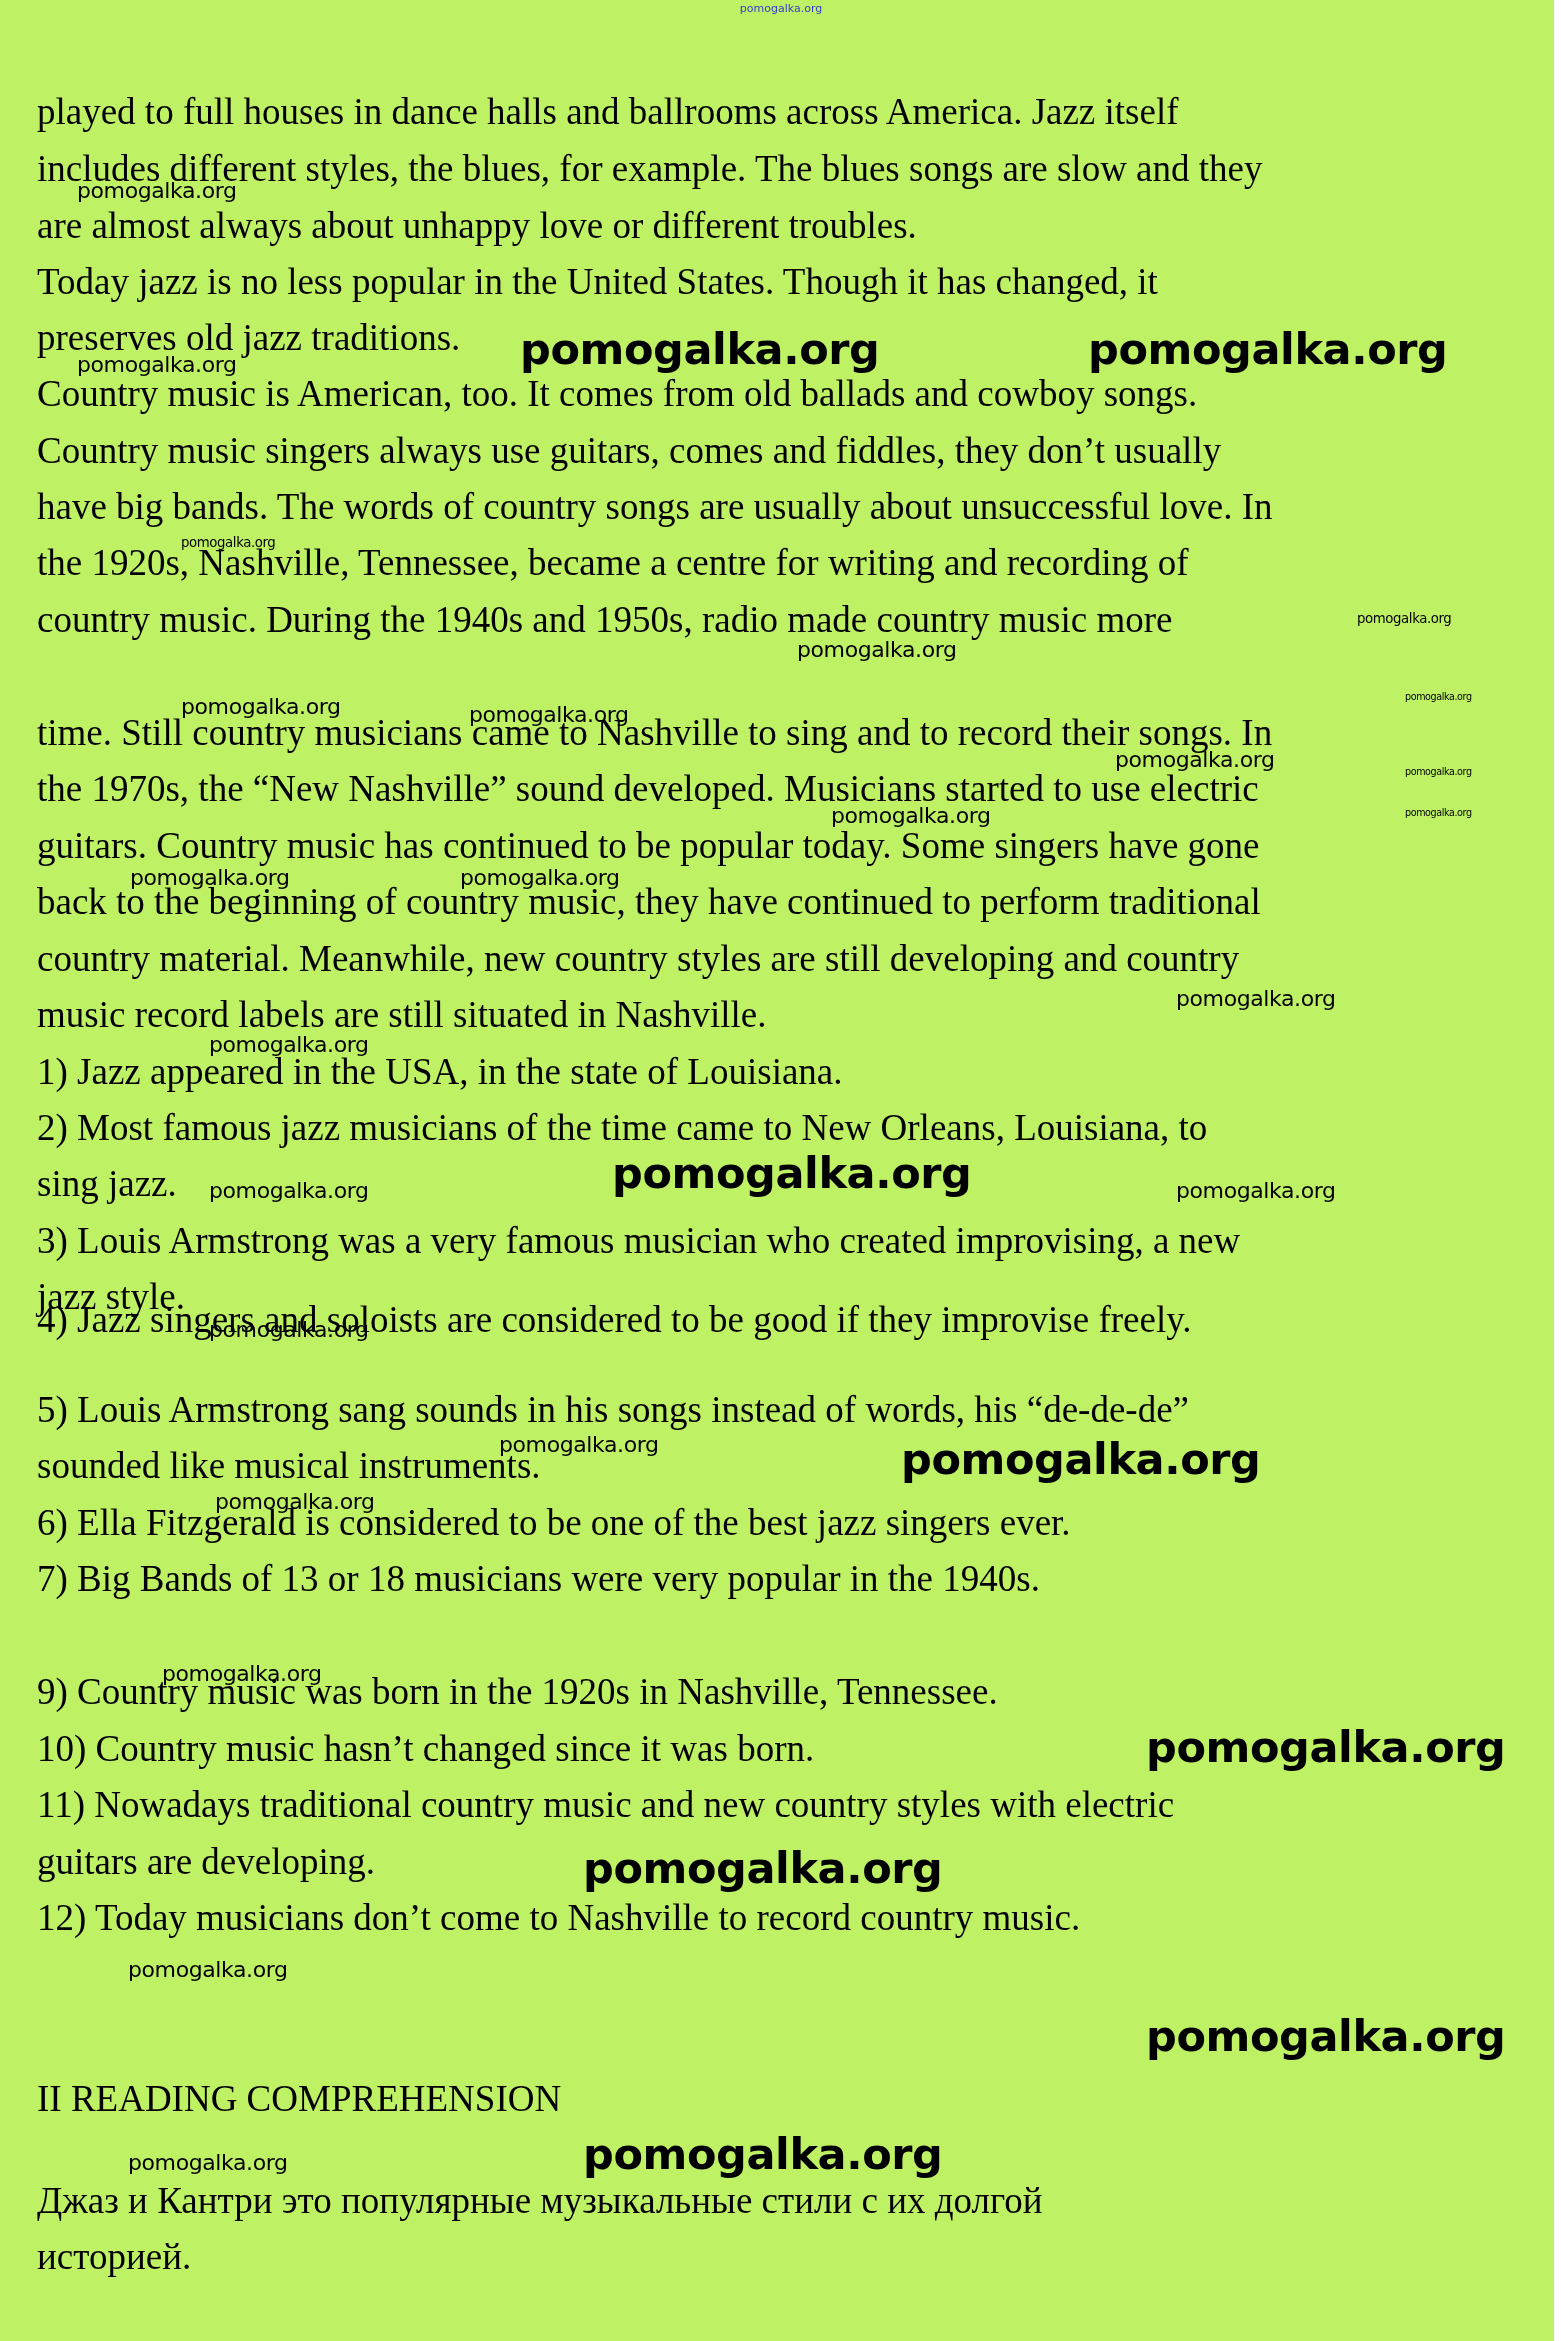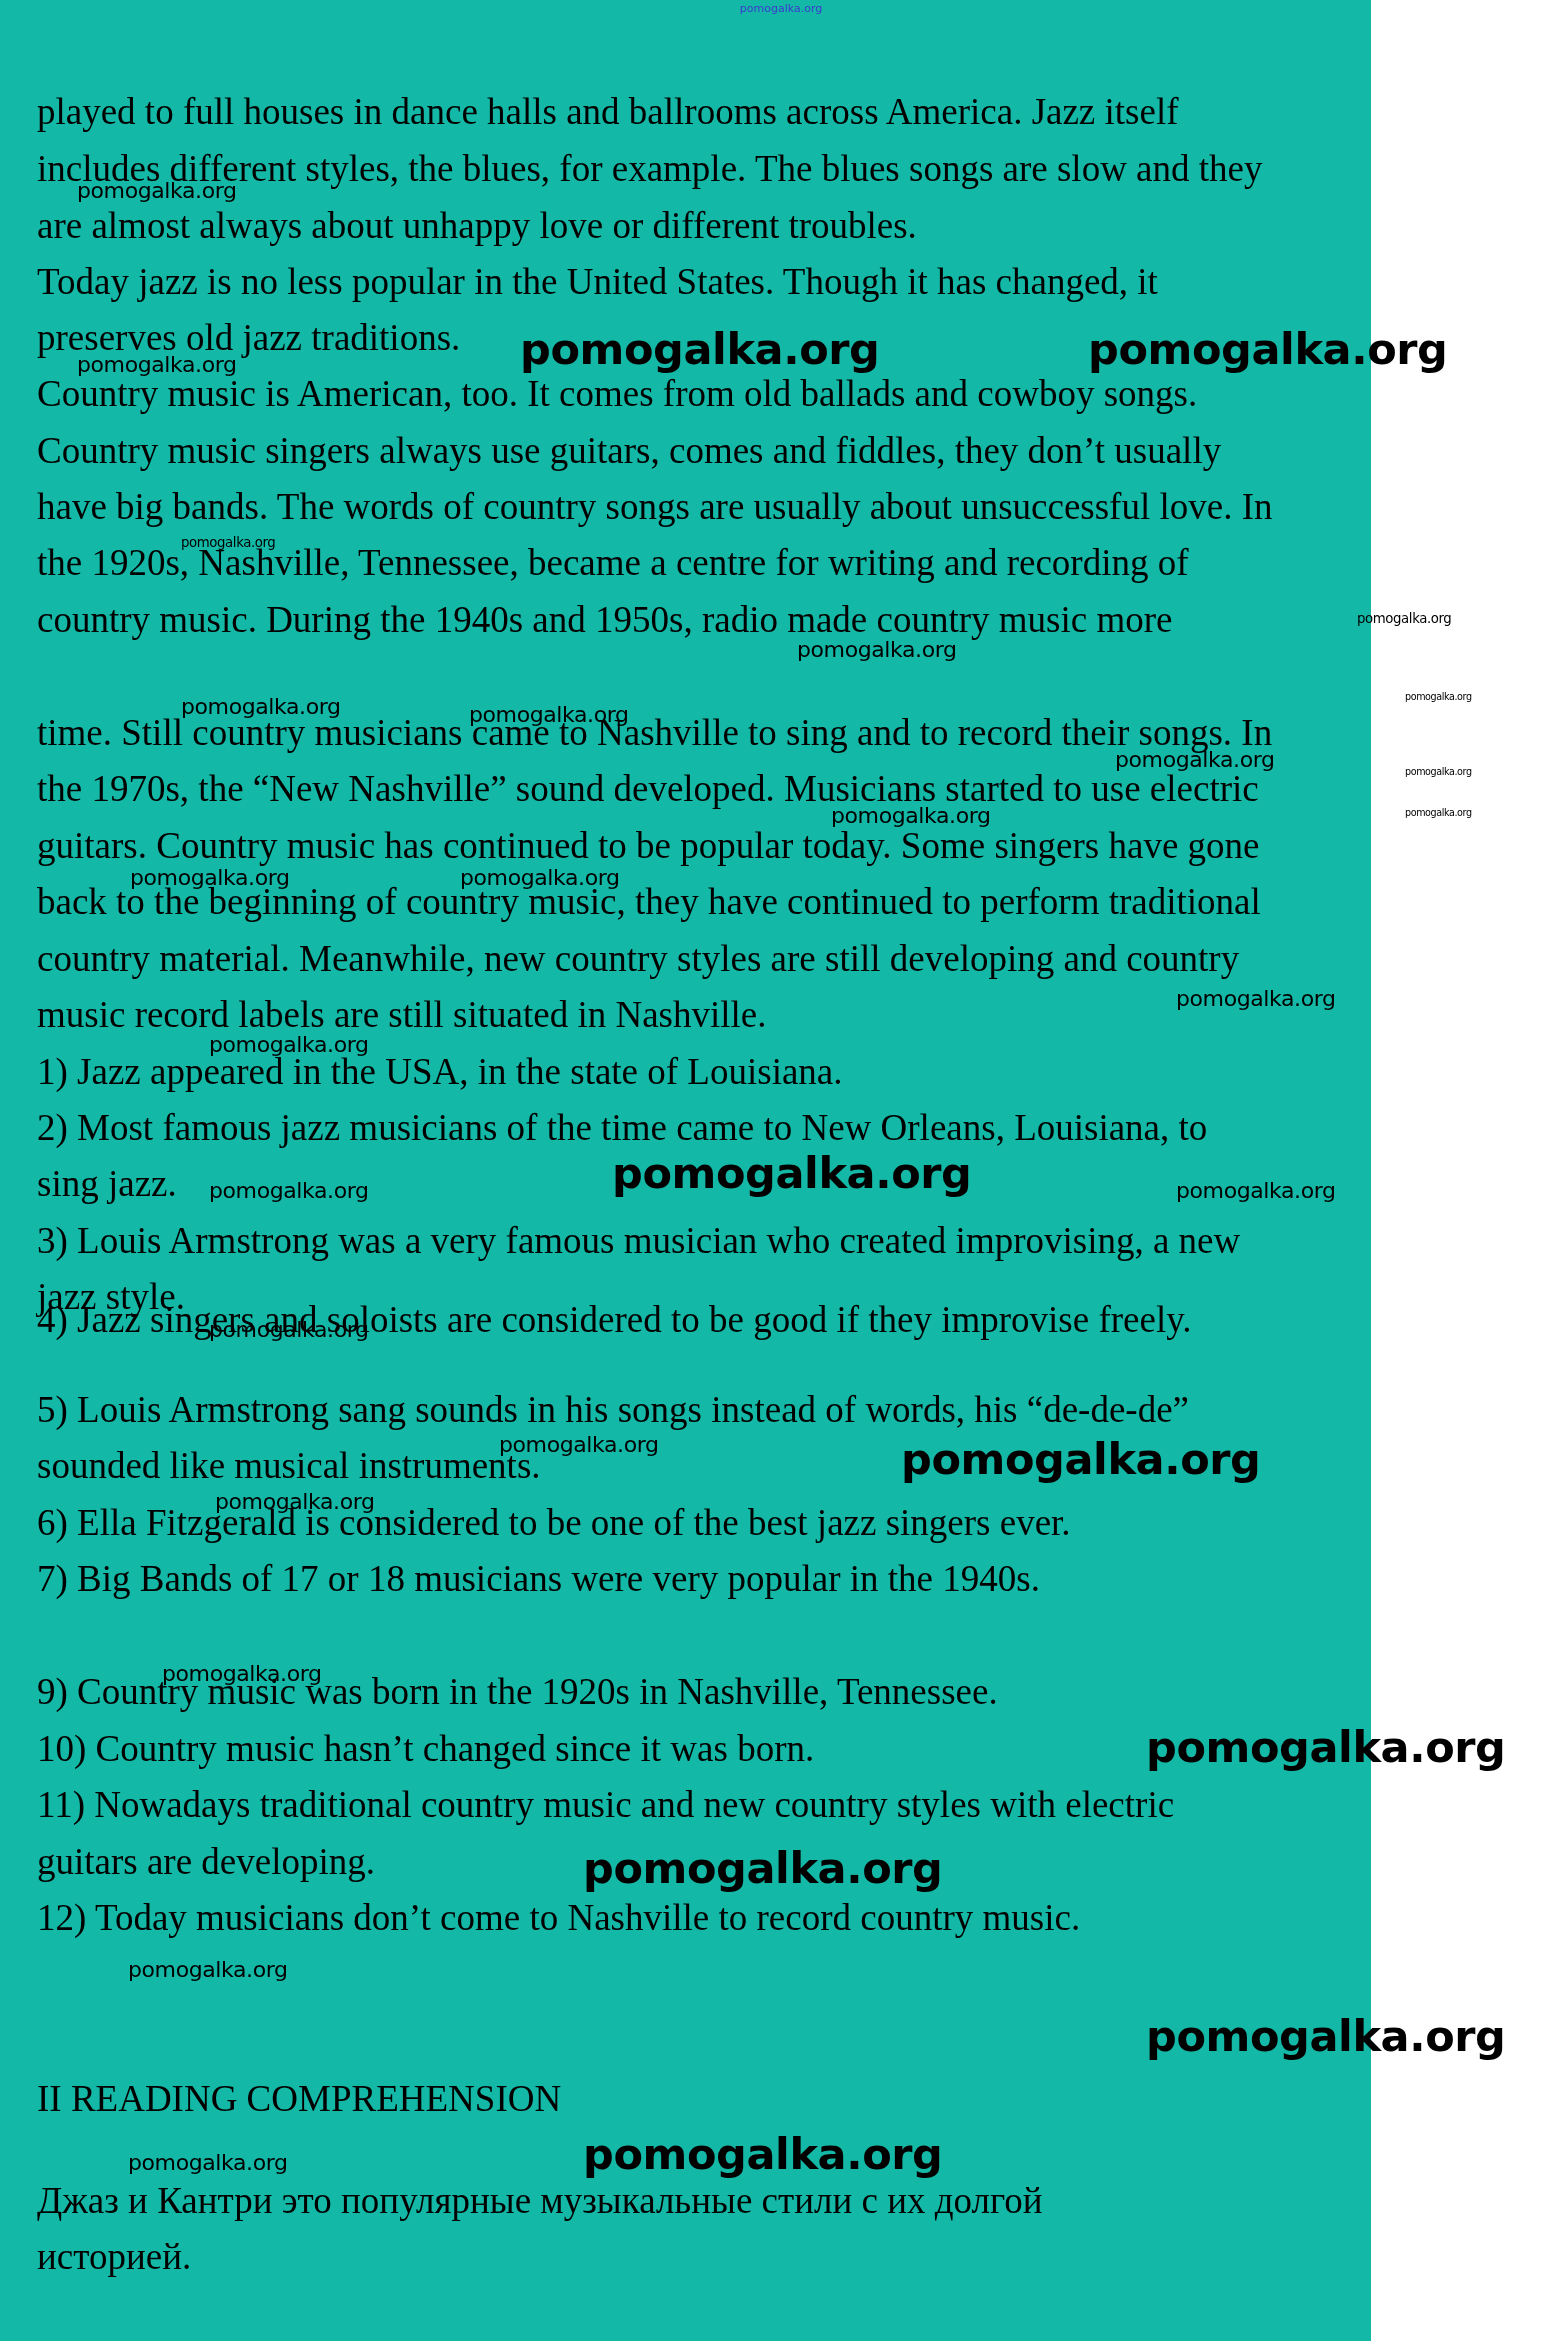--- a/index.html
+++ b/index.html
@@ -1,17 +1,17 @@
 <!DOCTYPE html>
 <html style="font-size:11.8px"><head>
 <meta charset="utf-8">
 <style>
   html, body { margin: 0; padding: 0; background: #ffffff; }
   body { width: 1562px; height: 2342px; position: relative; overflow: hidden; }
-  .page { position: absolute; left: 0; top: 0; width: 1371px; height: 2342px; background: #14b8a6; }
+  .page { position: absolute; left: 0; top: 0; width: 1554px; height: 2342px; background: #bef264; }
   .top-mark {
     position: absolute; top: 1.5px; left: 0; width: 1562px; text-align: center;
     font-family: "DejaVu Sans", sans-serif; font-size: 11px; color: #3b3bcf;
   }
   .line {
     position: absolute; left: 37px;
     font-family: "Liberation Serif", serif; font-size: 37px; color: #000;
     white-space: nowrap; line-height: 1;
   }
   .heading { font-weight: normal; }
@@ -50,21 +50,21 @@
 
   <div class="line" style="top:1053px">1) Jazz appeared in the USA, in the state of Louisiana.</div>
   <div class="line" style="top:1109px">2) Most famous jazz musicians of the time came to New Orleans, Louisiana, to</div>
   <div class="line" style="top:1165px">sing jazz.</div>
   <div class="line" style="top:1222px">3) Louis Armstrong was a very famous musician who created improvising, a new</div>
   <div class="line" style="top:1278px">jazz style.</div>
   <div class="line" style="top:1301px">4) Jazz singers and soloists are considered to be good if they improvise freely.</div>
   <div class="line" style="top:1391px">5) Louis Armstrong sang sounds in his songs instead of words, his “de-de-de”</div>
   <div class="line" style="top:1447px">sounded like musical instruments.</div>
   <div class="line" style="top:1504px">6) Ella Fitzgerald is considered to be one of the best jazz singers ever.</div>
-  <div class="line" style="top:1560px">7) Big Bands of 17 or 18 musicians were very popular in the 1940s.</div>
+  <div class="line" style="top:1560px">7) Big Bands of 13 or 18 musicians were very popular in the 1940s.</div>
   <div class="line" style="top:1673px">9) Country music was born in the 1920s in Nashville, Tennessee.</div>
   <div class="line" style="top:1730px">10) Country music hasn’t changed since it was born.</div>
   <div class="line" style="top:1786px">11) Nowadays traditional country music and new country styles with electric</div>
   <div class="line" style="top:1843px">guitars are developing.</div>
   <div class="line" style="top:1899px">12) Today musicians don’t come to Nashville to record country music.</div>
 
   <div class="line heading" style="top:2080px">II READING COMPREHENSION</div>
   <div class="line heading" style="top:2182px">Джаз и Кантри это популярные музыкальные стили с их долгой</div>
   <div class="line heading" style="top:2238px">историей.</div>
 

